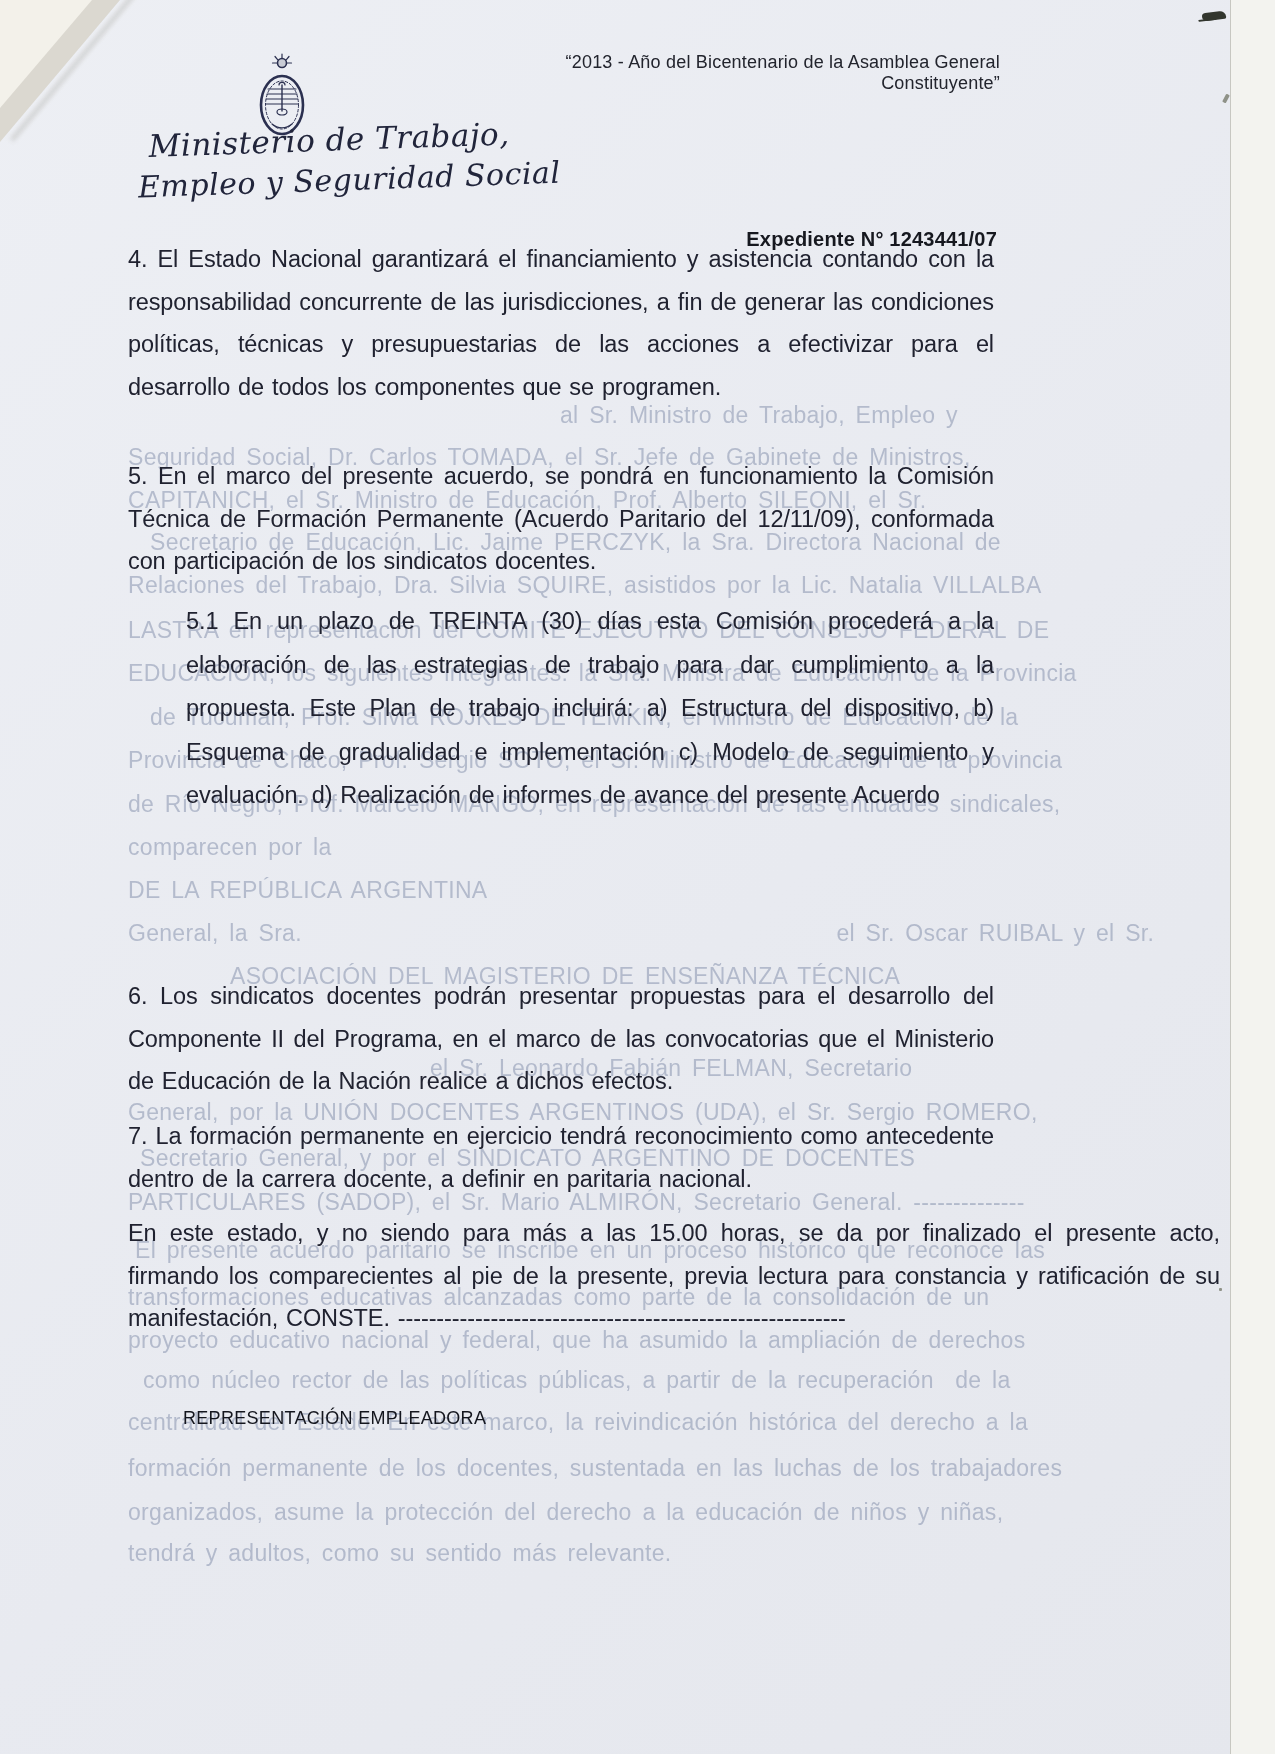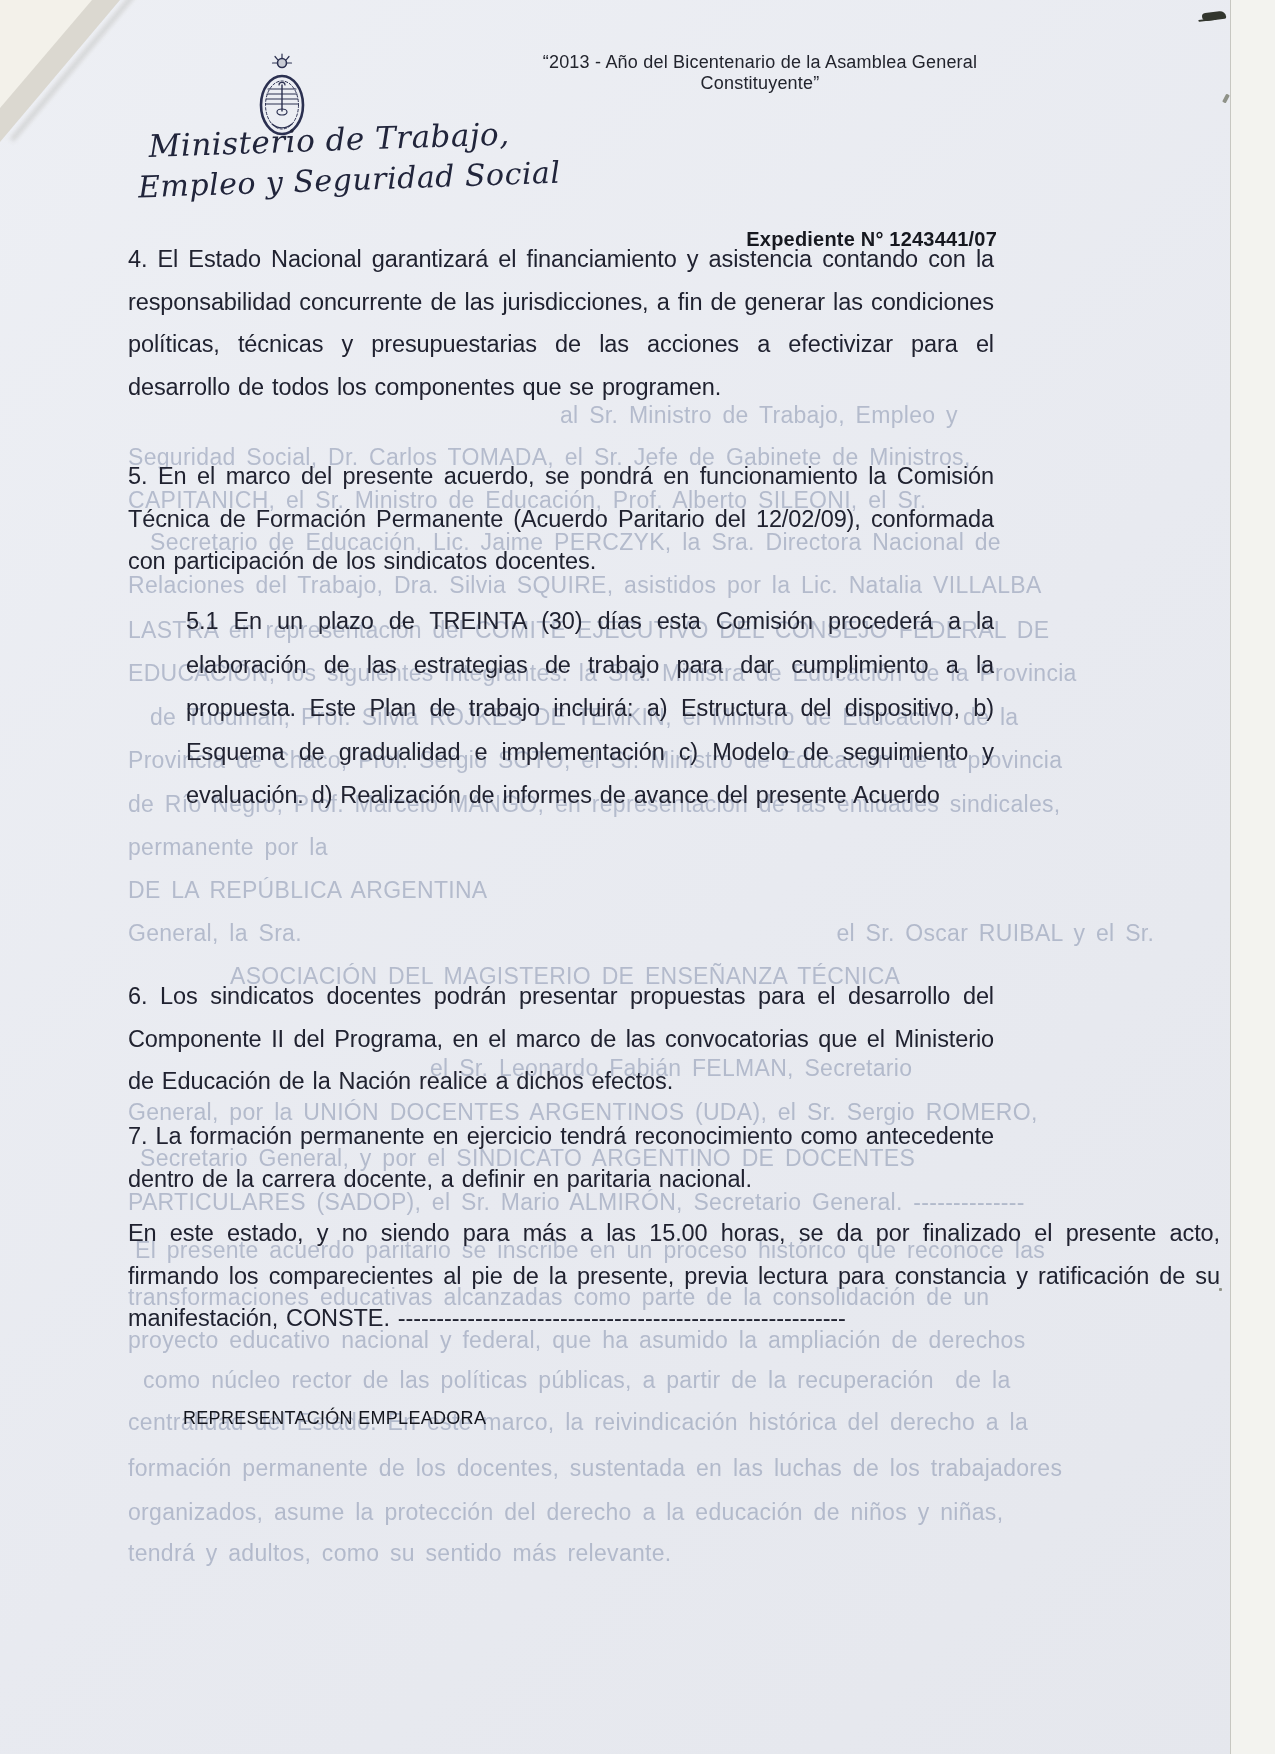--- a/index.html
+++ b/index.html
@@ -17,21 +17,21 @@
   .fold-inner{position:absolute;left:0;top:0;width:92px;height:108px;
     background:#f3f1ea;clip-path:polygon(0 0,100% 0,0 100%);}
   .fold-shadow{position:absolute;left:-24px;top:62px;width:200px;height:3px;
     background:rgba(158,156,148,.55);transform:rotate(-50deg);filter:blur(2.5px);}
   
   .coat{position:absolute;left:250px;top:52px;}
   .ministry{position:absolute;left:148px;top:128px;font-family:"DejaVu Serif",serif;
     font-style:italic;color:#21253b;transform:rotate(-2deg);transform-origin:left top;}
   .ministry .l1{font-size:31px;letter-spacing:.5px;}
   .ministry .l2{font-size:30px;letter-spacing:.5px;margin-top:5px;margin-left:-12px;}
-  .quote{position:absolute;left:520px;top:52px;width:480px;text-align:center;
+  .quote{position:absolute;left:520px;top:52px;width:480px;text-align:right;
     font-size:18px;color:#22242d;letter-spacing:.2px;}
   .expediente{position:absolute;left:500px;top:228px;width:497px;text-align:right;
     font-size:20px;font-weight:bold;color:#16181f;letter-spacing:.2px;}
   
   .para{position:absolute;font-size:23.5px;line-height:42.5px;color:#202230;
     text-align:justify;letter-spacing:-.1px;word-spacing:1.5px;}
   
   .ghost{position:absolute;font-size:23px;color:rgba(100,114,150,.40);
     white-space:pre;filter:blur(.5px);letter-spacing:.3px;word-spacing:4px;margin-top:7px;}
   
@@ -59,21 +59,21 @@
     <div class="ghost" style="left:560px;top:395px">al Sr. Ministro de Trabajo, Empleo y</div>
     <div class="ghost" style="left:128px;top:437px">Seguridad Social, Dr. Carlos TOMADA, el Sr. Jefe de Gabinete de Ministros,</div>
     <div class="ghost" style="left:128px;top:480px">CAPITANICH, el Sr. Ministro de Educación, Prof. Alberto SILEONI, el Sr.</div>
     <div class="ghost" style="left:150px;top:522px">Secretario de Educación, Lic. Jaime PERCZYK, la Sra. Directora Nacional de</div>
     <div class="ghost" style="left:128px;top:565px">Relaciones del Trabajo, Dra. Silvia SQUIRE, asistidos por la Lic. Natalia VILLALBA</div>
     <div class="ghost" style="left:128px;top:610px">LASTRA en representación del COMITÉ EJECUTIVO DEL CONSEJO FEDERAL DE</div>
     <div class="ghost" style="left:128px;top:653px">EDUCACIÓN, los siguientes integrantes: la Sra. Ministra de Educación de la Provincia</div>
     <div class="ghost" style="left:150px;top:697px">de Tucumán, Prof. Silvia ROJKÉS DE TEMKIN, el Ministro de Educación de la</div>
     <div class="ghost" style="left:128px;top:740px">Provincia de Chaco, Prof. Sergio SOTO, el Sr. Ministro de Educación de la provincia</div>
     <div class="ghost" style="left:128px;top:784px">de Río Negro, Prof. Marcelo MANGO, en representación de las entidades sindicales,</div>
-    <div class="ghost" style="left:128px;top:827px">permanente por la</div>
+    <div class="ghost" style="left:128px;top:827px">comparecen por la</div>
     <div class="ghost" style="left:128px;top:870px">DE LA REPÚBLICA ARGENTINA</div>
     <div class="ghost" style="left:128px;top:913px">General, la Sra.                                                  el Sr. Oscar RUIBAL y el Sr.</div>
     <div class="ghost" style="left:230px;top:956px">ASOCIACIÓN DEL MAGISTERIO DE ENSEÑANZA TÉCNICA</div>
     <div class="ghost" style="left:430px;top:1048px">el Sr. Leonardo Fabián FELMAN, Secretario</div>
     <div class="ghost" style="left:128px;top:1092px">General, por la UNIÓN DOCENTES ARGENTINOS (UDA), el Sr. Sergio ROMERO,</div>
     <div class="ghost" style="left:140px;top:1138px">Secretario General, y por el SINDICATO ARGENTINO DE DOCENTES</div>
     <div class="ghost" style="left:128px;top:1182px">PARTICULARES (SADOP), el Sr. Mario ALMIRÓN, Secretario General. --------------</div>
     <div class="ghost" style="left:135px;top:1230px">El presente acuerdo paritario se inscribe en un proceso histórico que reconoce las</div>
     <div class="ghost" style="left:128px;top:1277px">transformaciones educativas alcanzadas como parte de la consolidación de un</div>
     <div class="ghost" style="left:128px;top:1320px">proyecto educativo nacional y federal, que ha asumido la ampliación de derechos</div>
@@ -100,21 +100,21 @@
     </svg>
   </div>
   <div class="ministry">
     <div class="l1">Ministerio de Trabajo,</div>
     <div class="l2">Empleo y Seguridad Social</div>
   </div>
   <div class="quote">“2013 - Año del Bicentenario de la Asamblea General Constituyente”</div>
   <div class="expediente">Expediente N° 1243441/07</div>
 
   <div class="para" style="left:128px;top:238px;width:866px">4. El Estado Nacional garantizará el financiamiento y asistencia contando con la responsabilidad concurrente de las jurisdicciones, a fin de generar las condiciones políticas, técnicas y presupuestarias de las acciones a efectivizar para el desarrollo de todos los componentes que se programen.</div>
-  <div class="para" style="left:128px;top:455px;width:866px">5. En el marco del presente acuerdo, se pondrá en funcionamiento la Comisión Técnica de Formación Permanente (Acuerdo Paritario del 12/02/09), conformada con participación de los sindicatos docentes.</div>
+  <div class="para" style="left:128px;top:455px;width:866px">5. En el marco del presente acuerdo, se pondrá en funcionamiento la Comisión Técnica de Formación Permanente (Acuerdo Paritario del 12/11/09), conformada con participación de los sindicatos docentes.</div>
   <div class="para" style="left:186px;top:600px;width:808px;line-height:43.5px">5.1 En un plazo de TREINTA (30) días esta Comisión procederá a la elaboración de las estrategias de trabajo para dar cumplimiento a la propuesta. Este Plan de trabajo incluirá: a) Estructura del dispositivo, b) Esquema de gradualidad e implementación c) Modelo de seguimiento y evaluación. d) Realización de informes de avance del presente Acuerdo</div>
   <div class="para" style="left:128px;top:975px;width:866px">6. Los sindicatos docentes podrán presentar propuestas para el desarrollo del Componente II del Programa, en el marco de las convocatorias que el Ministerio de Educación de la Nación realice a dichos efectos.</div>
   <div class="para" style="left:128px;top:1115px;width:866px">7. La formación permanente en ejercicio tendrá reconocimiento como antecedente dentro de la carrera docente, a definir en paritaria nacional.</div>
   <div class="para" style="left:128px;top:1212px;width:1092px">En este estado, y no siendo para más a las 15.00 horas, se da por finalizado el presente acto, firmando los comparecientes al pie de la presente, previa lectura para constancia y ratificación de su manifestación, CONSTE. ----------------------------------------------------------</div>
 
   <div class="sig" style="left:183px;top:1408px">REPRESENTACIÓN EMPLEADORA</div>
 
 </div>
 
 </body></html>

